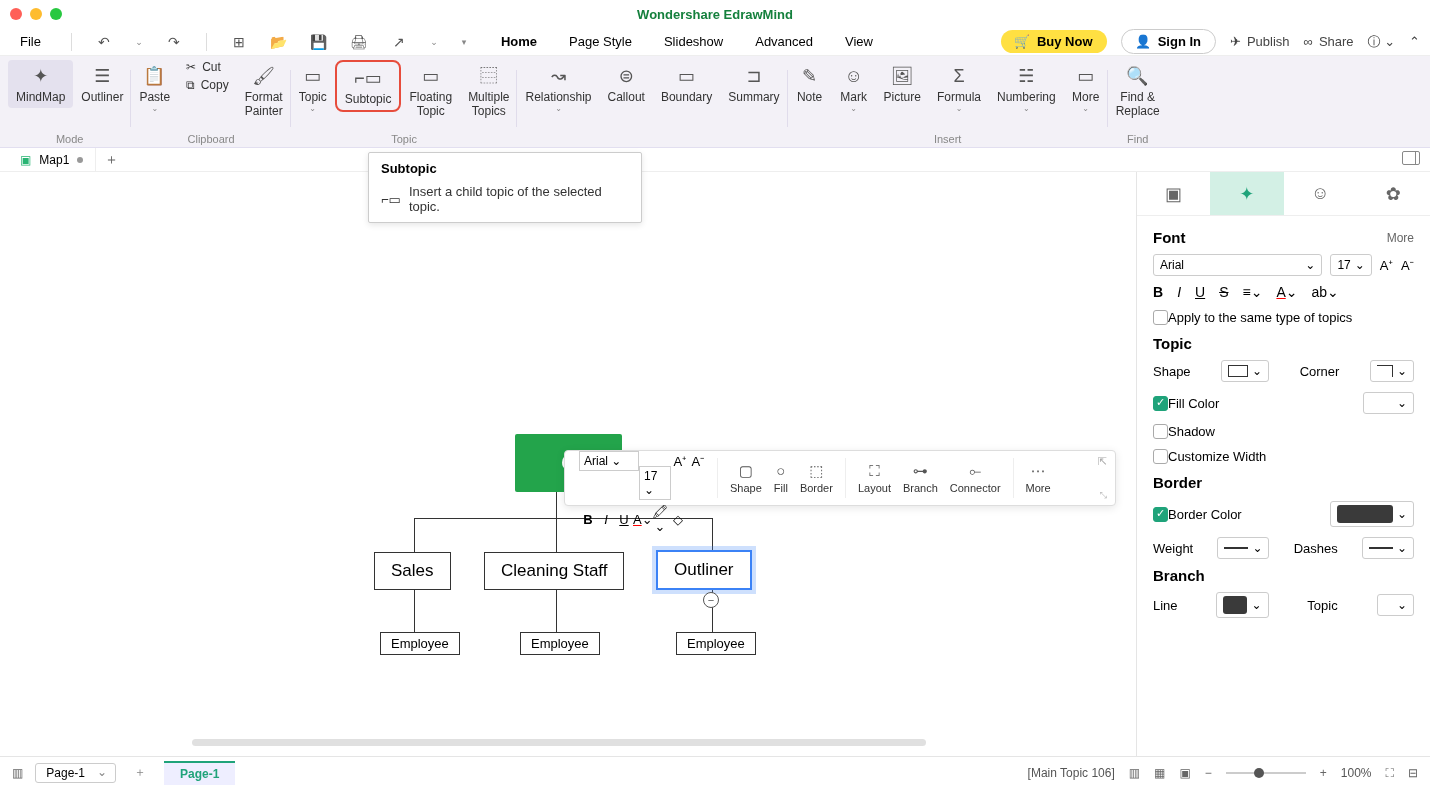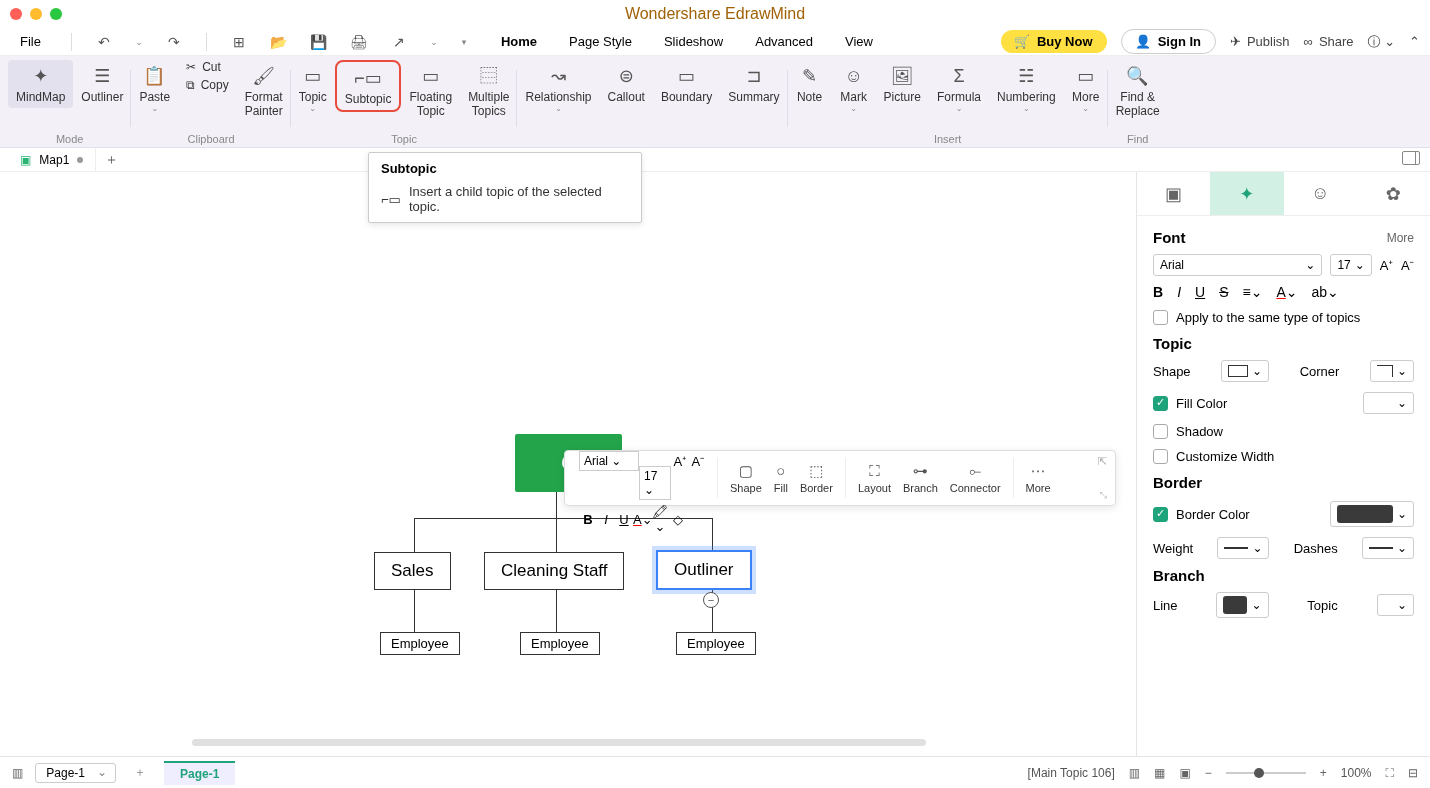--- a/index.html
+++ b/index.html
@@ -5,21 +5,21 @@
 * { margin: 0; padding: 0; box-sizing: border-box; font-family: -apple-system, BlinkMacSystemFont, "Segoe UI", sans-serif; }
 body { background: #fff; width: 1430px; height: 788px; position: relative; overflow: hidden; }
 
 
 .titlebar { height: 28px; display: flex; align-items: center; justify-content: center; position: relative; background: #fff; }
 .traffic { position: absolute; left: 10px; display: flex; gap: 8px; }
 .traffic span { width: 12px; height: 12px; border-radius: 50%; }
 .t-red { background: #ff5f57; }
 .t-yel { background: #febc2e; }
 .t-grn { background: #28c840; }
-.titlebar-title { font-size: 16px; font-weight: 400; color: #a16207; }
+.titlebar-title { font-size: 13px; font-weight: 700; color: #15803d; }
 
 
 .menubar { height: 28px; display: flex; align-items: center; padding: 0 10px; gap: 8px; border-bottom: 1px solid #eee; }
 .menubar-left { display: flex; align-items: center; gap: 16px; }
 .menubar-left .file { padding: 2px 10px; font-size: 13px; }
 .menubar-left .divider { width: 1px; height: 18px; background: #ddd; margin: 0 4px; }
 .menubar-left .icon-btn { width: 24px; height: 24px; display: flex; align-items: center; justify-content: center; font-size: 14px; color: #555; cursor: pointer; }
 .menubar-left .icon-btn.sm-drop { width: 14px; font-size: 9px; color: #888; }
 .menubar-tabs { display: flex; gap: 24px; margin-left: 18px; }
 .menubar-tabs div { font-size: 13px; padding: 2px 4px; cursor: pointer; }
@@ -90,21 +90,21 @@
 .rp-tab { flex: 1; display: flex; align-items: center; justify-content: center; cursor: pointer; font-size: 18px; color: #666; }
 .rp-tab.active { background: #d3f0e5; color: #1fa37a; }
 .rp-body { flex: 1; overflow-y: auto; padding: 12px 16px; }
 .rp-section-title { font-weight: 700; font-size: 15px; margin: 1px 0; display: flex; justify-content: space-between; align-items: center; }
 .rp-section-title .more { font-weight: 400; font-size: 12px; color: #666; cursor: pointer; }
 .rp-row { display: flex; align-items: center; gap: 8px; margin: 8px 0; font-size: 13px; }
 .rp-select { border: 1px solid #ccc; padding: 3px 6px; font-size: 12px; border-radius: 3px; background: #fff; display: flex; align-items: center; gap: 4px; }
 .rp-select.wide { flex: 1; }
 .rp-fmtbar { display: flex; gap: 14px; align-items: center; margin: 8px 0; }
 .rp-fmtbar .btn { font-size: 14px; cursor: pointer; }
-.chk { display: flex; align-items: center; gap: 8px; font-size: 13px; margin: 10px 0; }
+.chk { display: flex; align-items: center; font-size: 13px; margin: 10px 0; }
 .chk .box { width: 15px; height: 15px; border: 1px solid #aaa; border-radius: 3px; }
 .chk .box.on { background: #1fa37a; border-color: #1fa37a; position: relative; }
 .chk .box.on::after { content: '✓'; color: #fff; font-size: 11px; position: absolute; left: 2px; top: -1px; }
 .rp-flex-between { display: flex; justify-content: space-between; align-items: center; margin: 8px 0; font-size: 13px; }
 .color-swatch { width: 56px; height: 18px; border-radius: 3px; }
 .shape-prev { width: 20px; height: 12px; border: 1.5px solid #333; }
 .corner-prev { width: 16px; height: 12px; border-top: 1.5px solid #333; border-right: 1.5px solid #333; }
 .line-prev { width: 24px; height: 1.5px; background: #333; }
 
 

